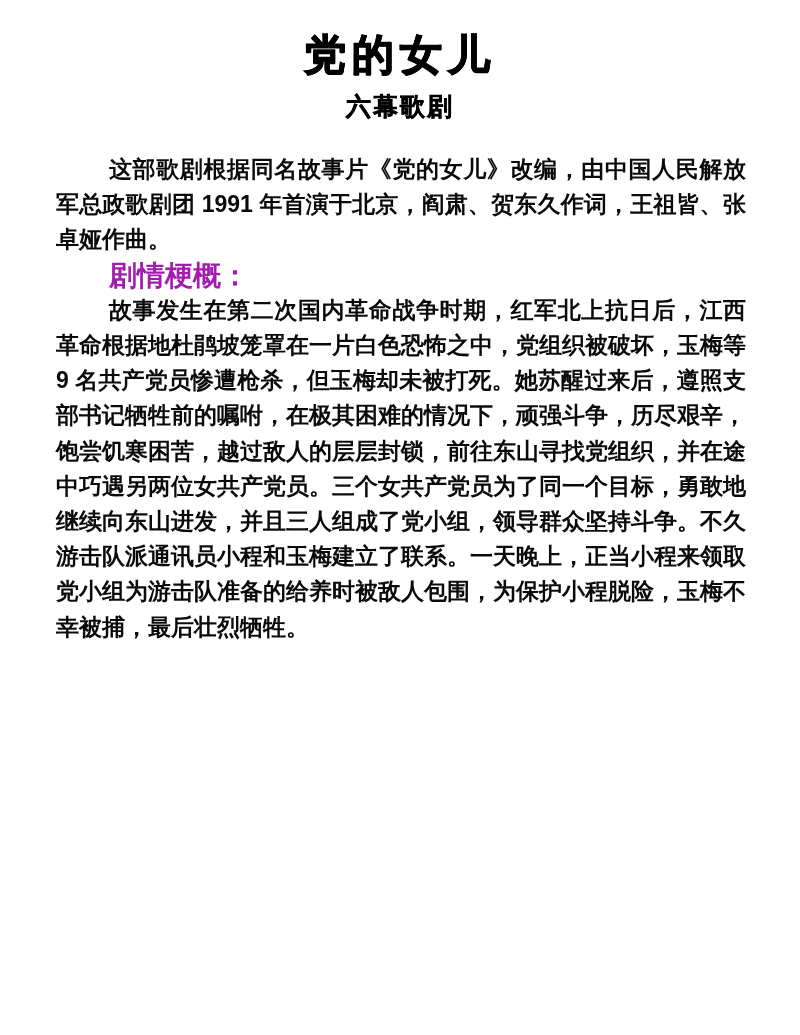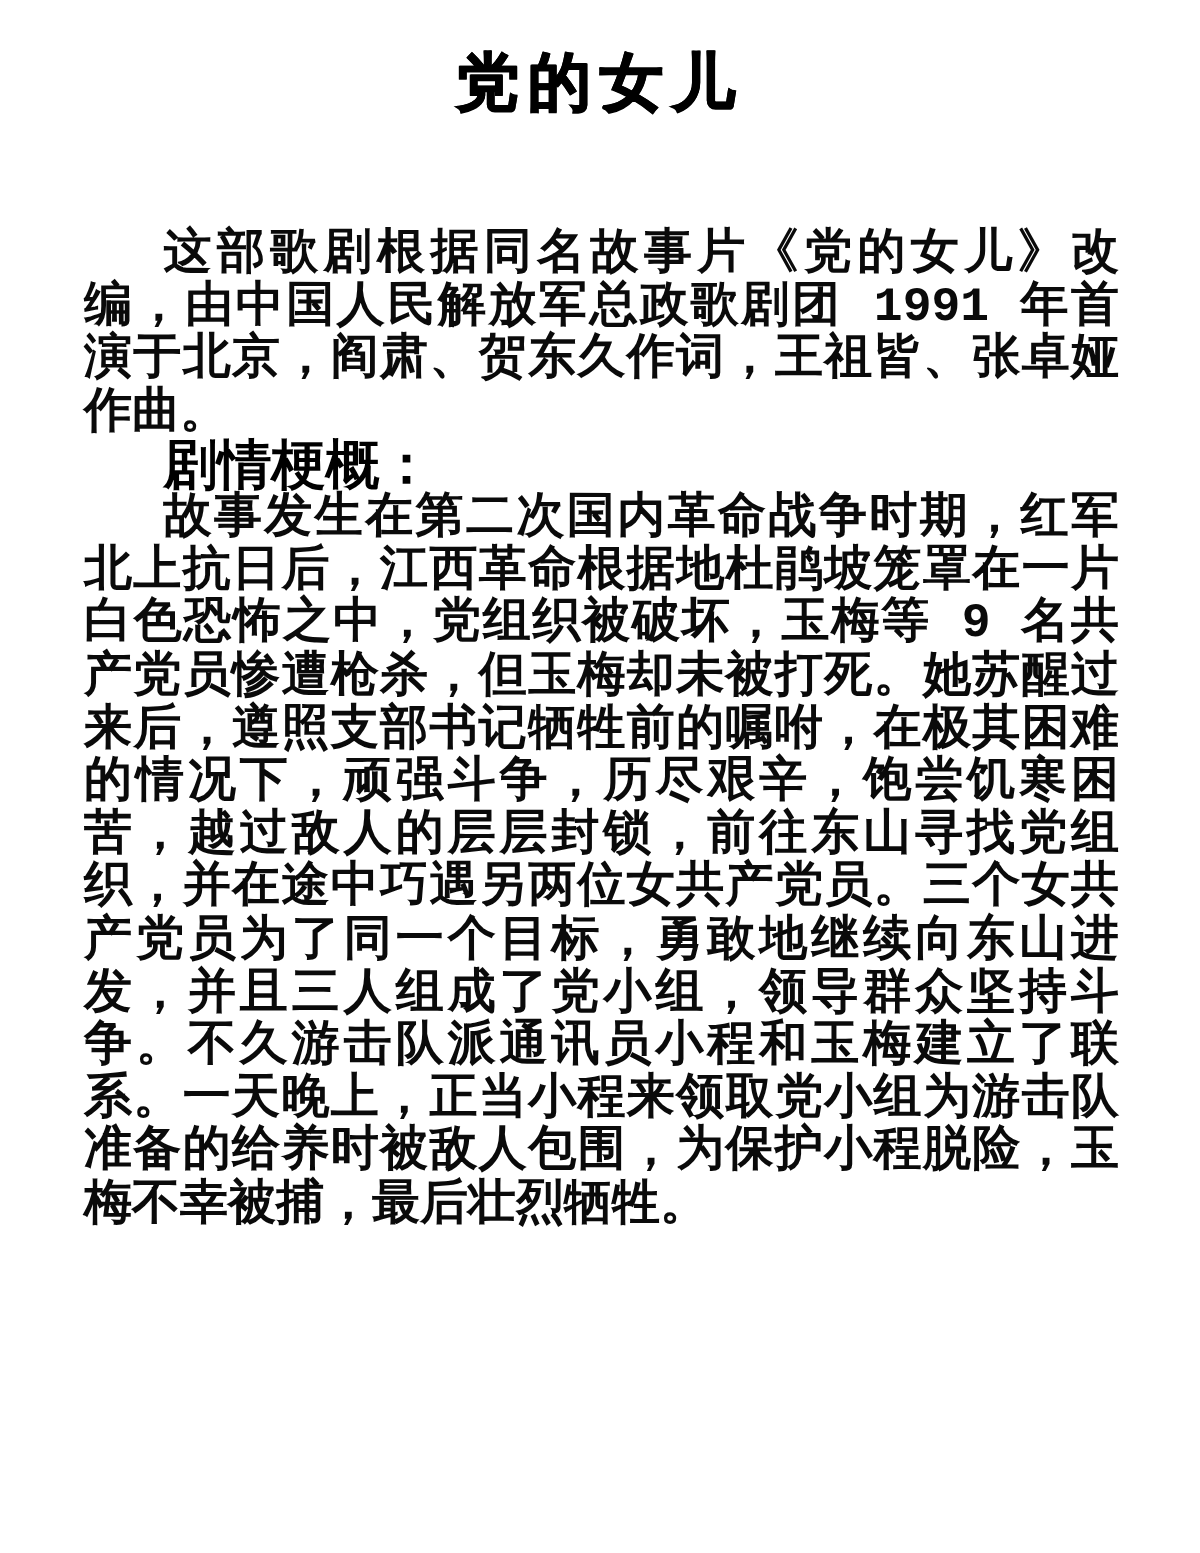--- a/index.html
+++ b/index.html
@@ -51,52 +51,53 @@
   }
 
   
   .body-text {
     position: absolute;
     left: 56px;
     top: 152px;
     width: 690px;
   }
   .para {
-    font-family: Liberation Mono, monospace;
-    font-size: 32px;
+    font-family: Liberation Sans, sans-serif;
+    font-size: 23px;
     line-height: 35.2px;
     color: #0a0a0a;
     margin: 0;
     text-align: justify;
     text-justify: inter-character;
     text-indent: 53px;
     letter-spacing: 0px;
     font-weight: 600;
     word-break: break-all;
   }
   .para.tight {
     margin-top: 0px;
   }
   .para-label {
     font-family: "DejaVu Serif", "Liberation Serif", serif;
-    font-size: 36px;
+    font-size: 28px;
     line-height: 35.2px;
-    color: #000000;
+    color: #a21caf;
     margin: 0;
     text-indent: 53px;
     font-weight: 600;
   }
 </style>
 </head>
 <body>
 
 <div class="page">
 
   <div class="title-block">
     <h1 class="doc-title">党的女儿</h1>
+    <h2 class="doc-subtitle">六幕歌剧</h2>
   </div>
 
   <div class="body-text">
 
     <p class="para">这部歌剧根据同名故事片《党的女儿》改编，由中国人民解放军总政歌剧团 1991 年首演于北京，阎肃、贺东久作词，王祖皆、张卓娅作曲。</p>
 
     <p class="para-label">剧情梗概：</p>
 
     <p class="para tight">故事发生在第二次国内革命战争时期，红军北上抗日后，江西革命根据地杜鹃坡笼罩在一片白色恐怖之中，党组织被破坏，玉梅等 9 名共产党员惨遭枪杀，但玉梅却未被打死。她苏醒过来后，遵照支部书记牺牲前的嘱咐，在极其困难的情况下，顽强斗争，历尽艰辛，饱尝饥寒困苦，越过敌人的层层封锁，前往东山寻找党组织，并在途中巧遇另两位女共产党员。三个女共产党员为了同一个目标，勇敢地继续向东山进发，并且三人组成了党小组，领导群众坚持斗争。不久游击队派通讯员小程和玉梅建立了联系。一天晚上，正当小程来领取党小组为游击队准备的给养时被敌人包围，为保护小程脱险，玉梅不幸被捕，最后壮烈牺牲。</p>
 

